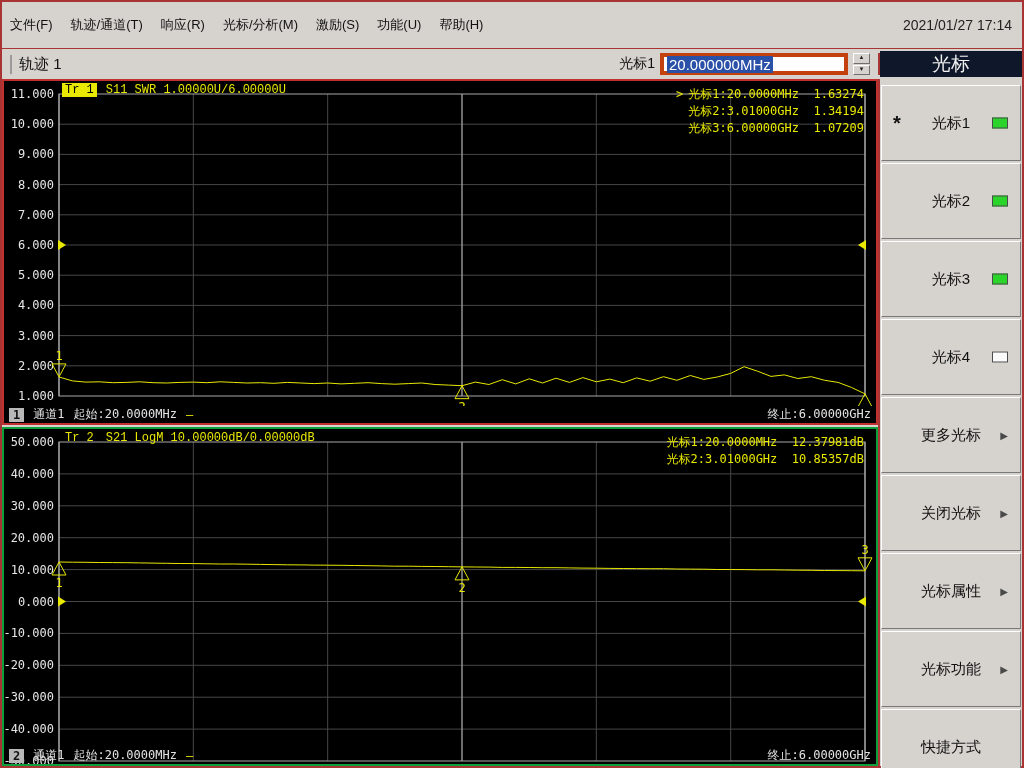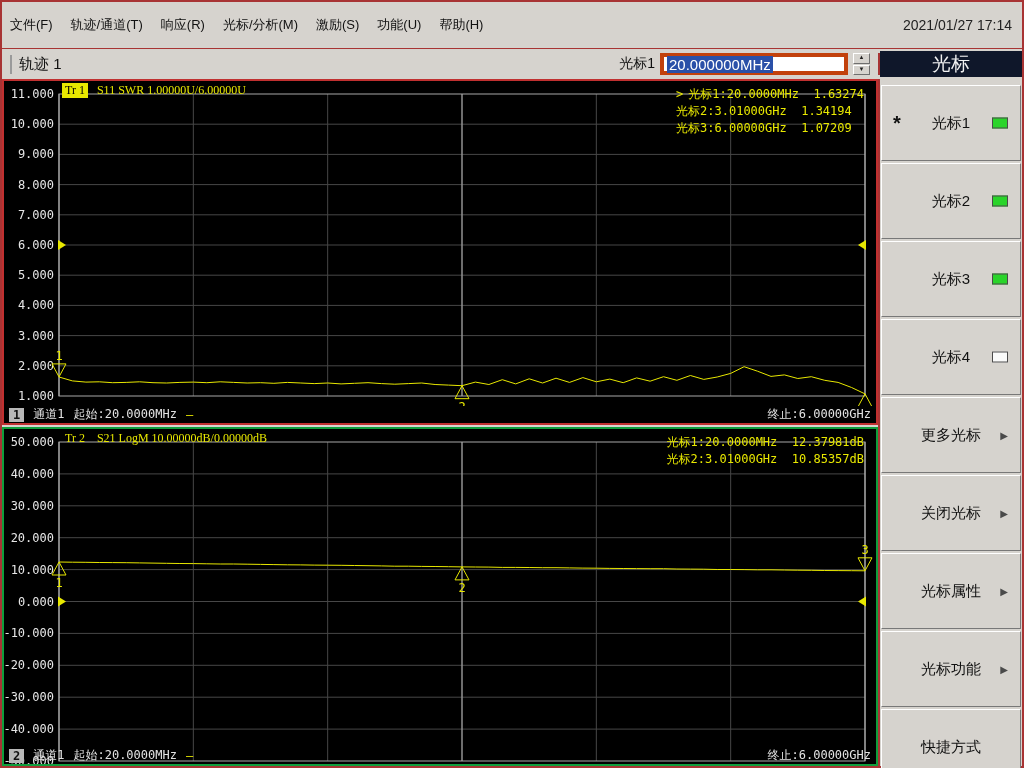--- a/index.html
+++ b/index.html
@@ -17,24 +17,24 @@
   .freq-input{width:188px;height:22px;background:#fff;border:4px solid #c2410c;display:flex;align-items:center;padding-left:3px;box-sizing:border-box}
   .freq-input .sel{background:#2a50a8;color:#fff;font-size:15px;padding:0 2px;white-space:nowrap}
   .spinner{width:17px;height:22px;display:flex;flex-direction:column;gap:1px}
   .spin-btn{flex:1;background:#d6d3ce;border:1px solid;border-color:#fff #6f6f6f #6f6f6f #fff;font-size:6px;line-height:6px;text-align:center;color:#222;cursor:default}
   .sidebar-header{flex:1;background:#0f172a;color:#f2f2f2;display:flex;align-items:center;justify-content:center;font-size:19px}
   .content{flex:1;display:flex;min-height:0}
   .charts-col{width:878px;box-sizing:border-box;display:flex;flex-direction:column;border-right:2px solid #a83434;background:#d6d3ce}
   .chart-panel{box-sizing:border-box;background:#000;position:relative;overflow:hidden}
   .chart-panel.top{height:346px;border:2px solid #c03030;margin-bottom:2px;flex:0 0 auto}
   .chart-panel.bottom{flex:1;border:2px solid #0f9e3c}
-  .chart-header{position:absolute;left:58px;top:2px;font-family:Liberation Serif, serif;font-size:12px;color:#e8e800;display:flex;gap:9px;z-index:3;white-space:nowrap}
+  .chart-header{position:absolute;left:58px;top:2px;font-family:Liberation Mono, monospace;font-size:12px;color:#e8e800;display:flex;gap:9px;z-index:3;white-space:nowrap}
   .tr-tag{padding:0 3px}
   .tr-tag.active{background:#e8e800;color:#000}
-  .readouts{position:absolute;right:12px;top:5px;font-family:"DejaVu Sans Mono",monospace;font-size:12px;color:#e8e800;line-height:17px;z-index:3}
+  .readouts{position:absolute;right:12px;top:5px;text-align:right;font-family:"DejaVu Sans Mono",monospace;font-size:12px;color:#e8e800;line-height:17px;z-index:3}
   .readout-line{white-space:pre}
   .readout-caret{display:inline-block;margin-right:5px}
   .plot-svg{position:absolute;left:0;top:0;z-index:1}
   .status{position:absolute;left:0;right:0;bottom:0;height:17px;display:flex;align-items:center;color:#e2e2e2;font-family:"DejaVu Sans Mono",monospace;font-size:12px;gap:9px;padding:0 5px;z-index:3}
   .chan-box{background:#b8b8b8;color:#111;padding:0 4px;font-weight:bold}
   .status .stop{margin-left:auto}
   .status .dash{color:#e8e800}
   .sidebar{flex:1;display:flex;flex-direction:column;padding-top:6px;background:#d6d3ce}
   .softkey{height:74px;margin:0 1px 2px 1px;background:#d6d3ce;border:1px solid;border-color:#ffffff #787878 #787878 #ffffff;position:relative;display:flex;align-items:center;justify-content:center;font-size:15px;color:#111;cursor:default;flex:0 0 auto}
   .softkey .led{position:absolute;right:12px;top:50%;transform:translateY(-50%);width:16px;height:11px;border:1px solid #4a4a4a;box-sizing:border-box}

